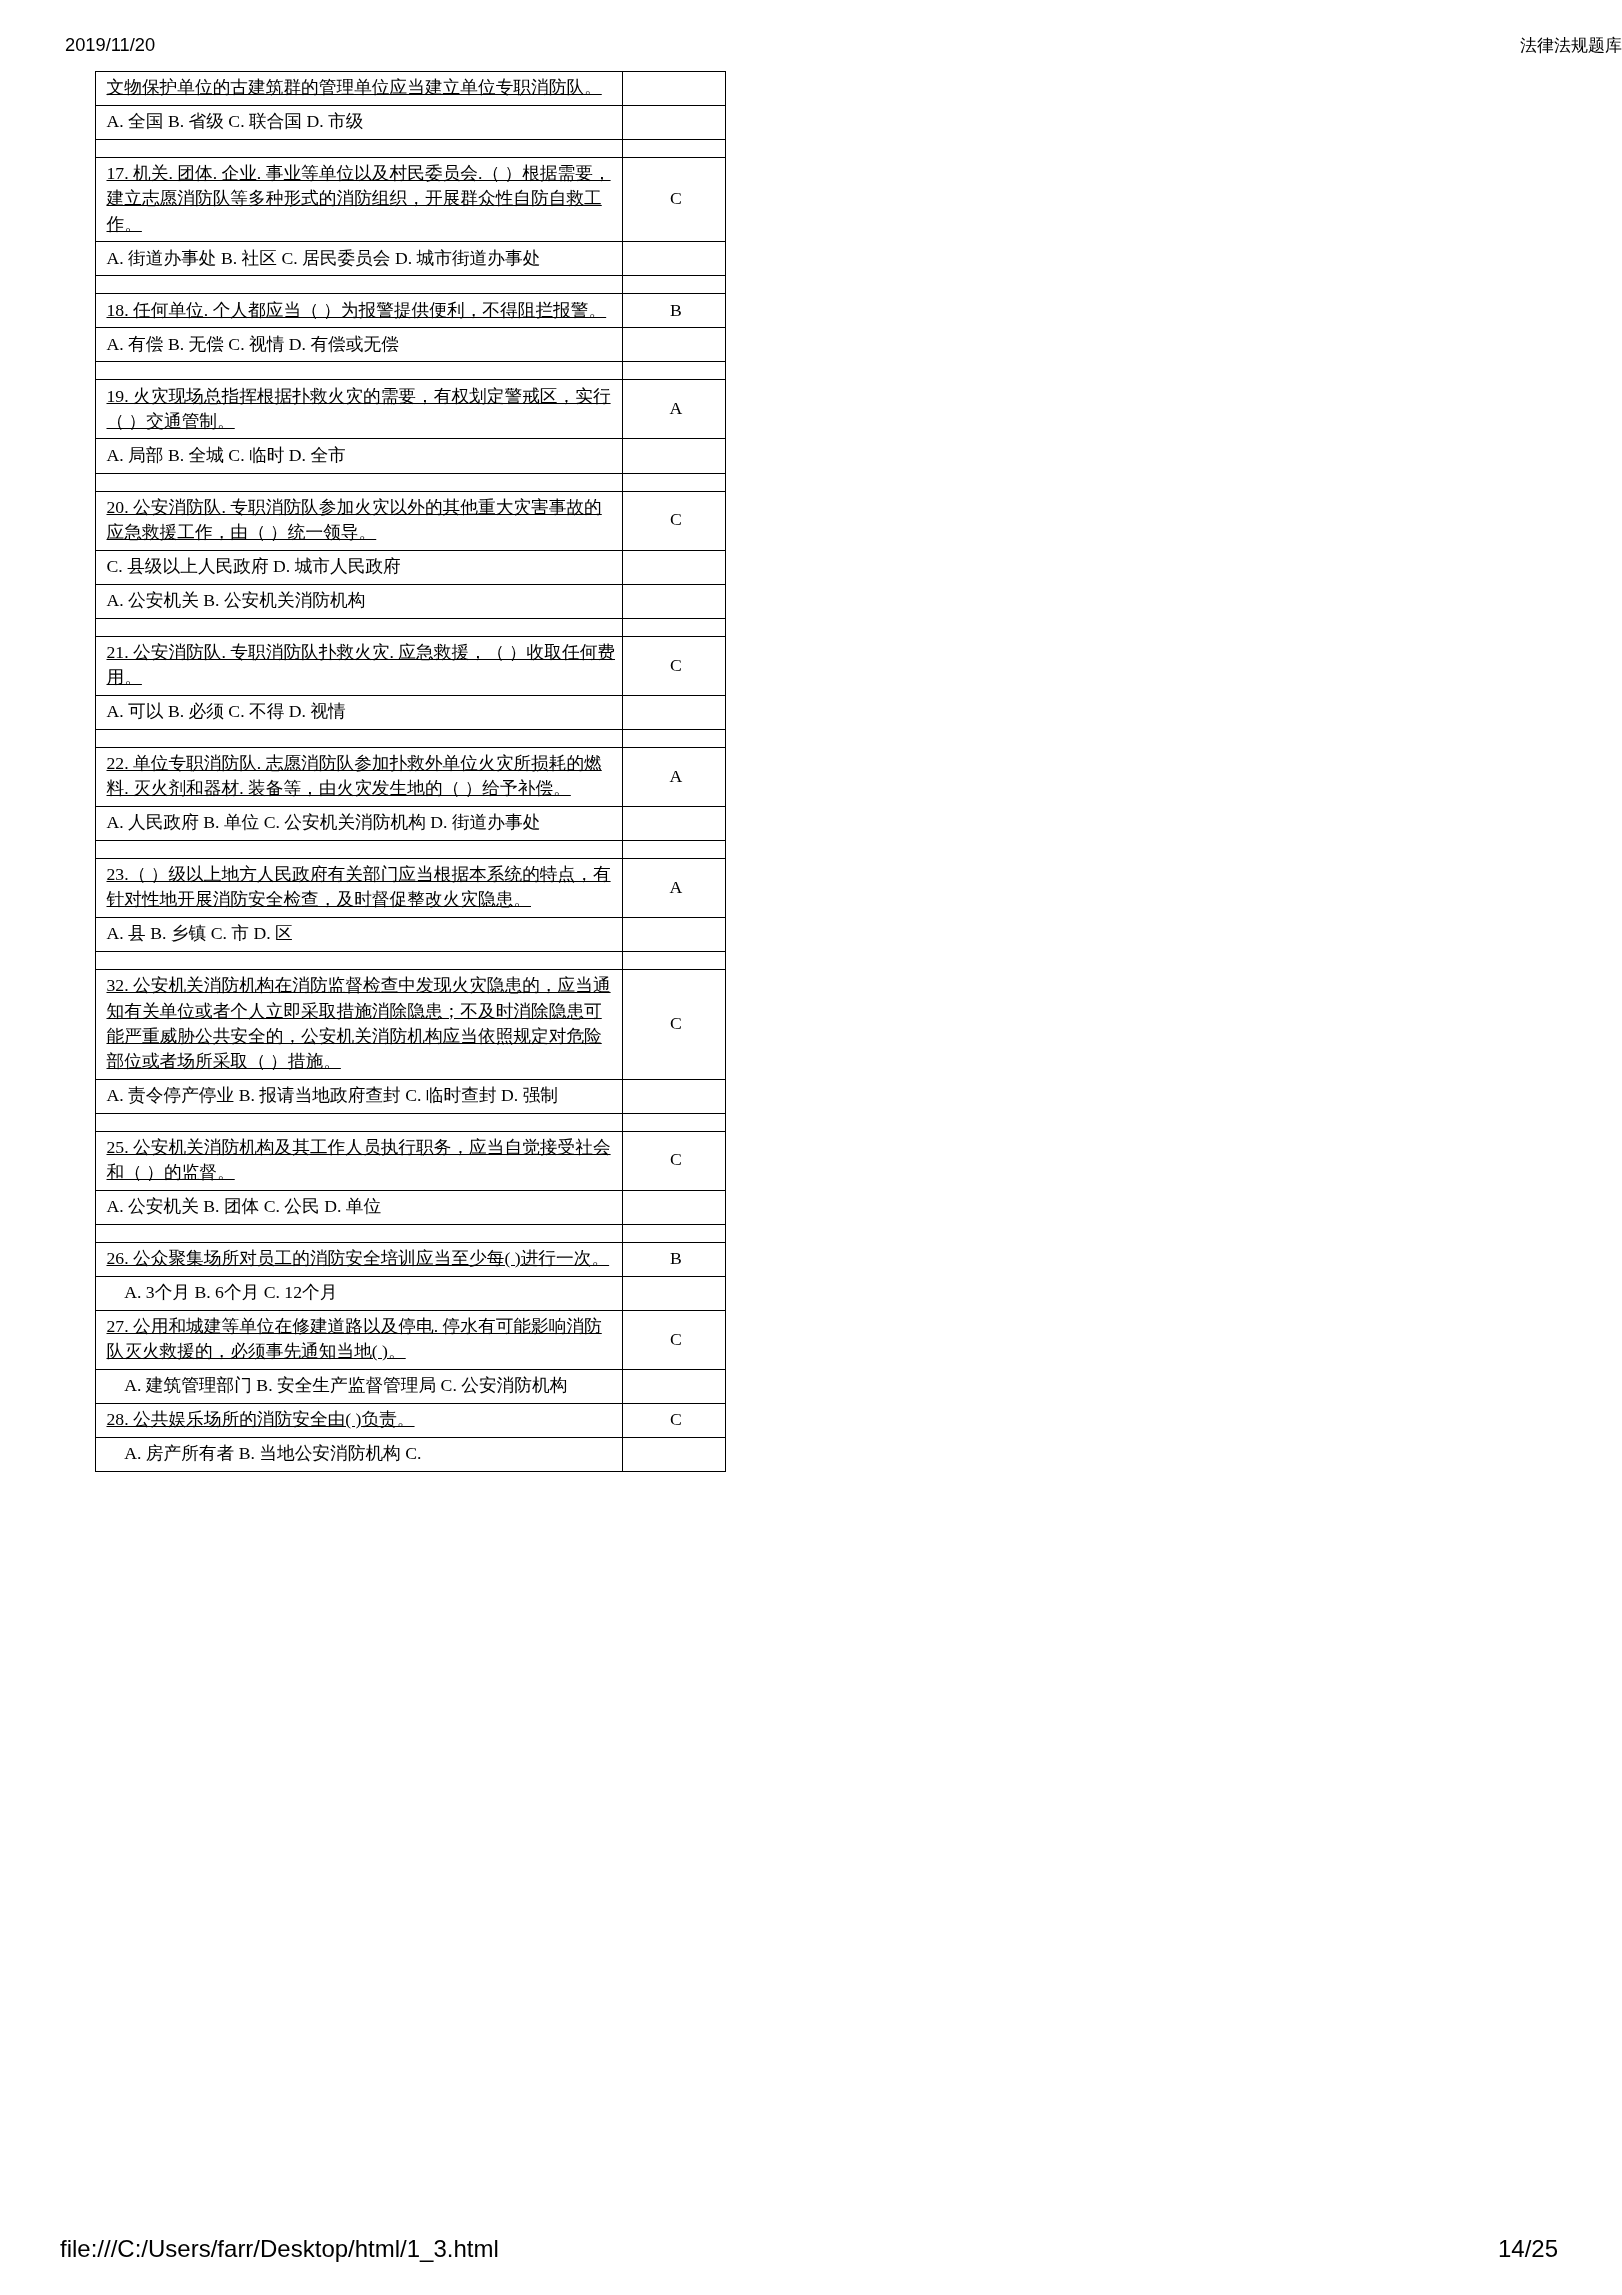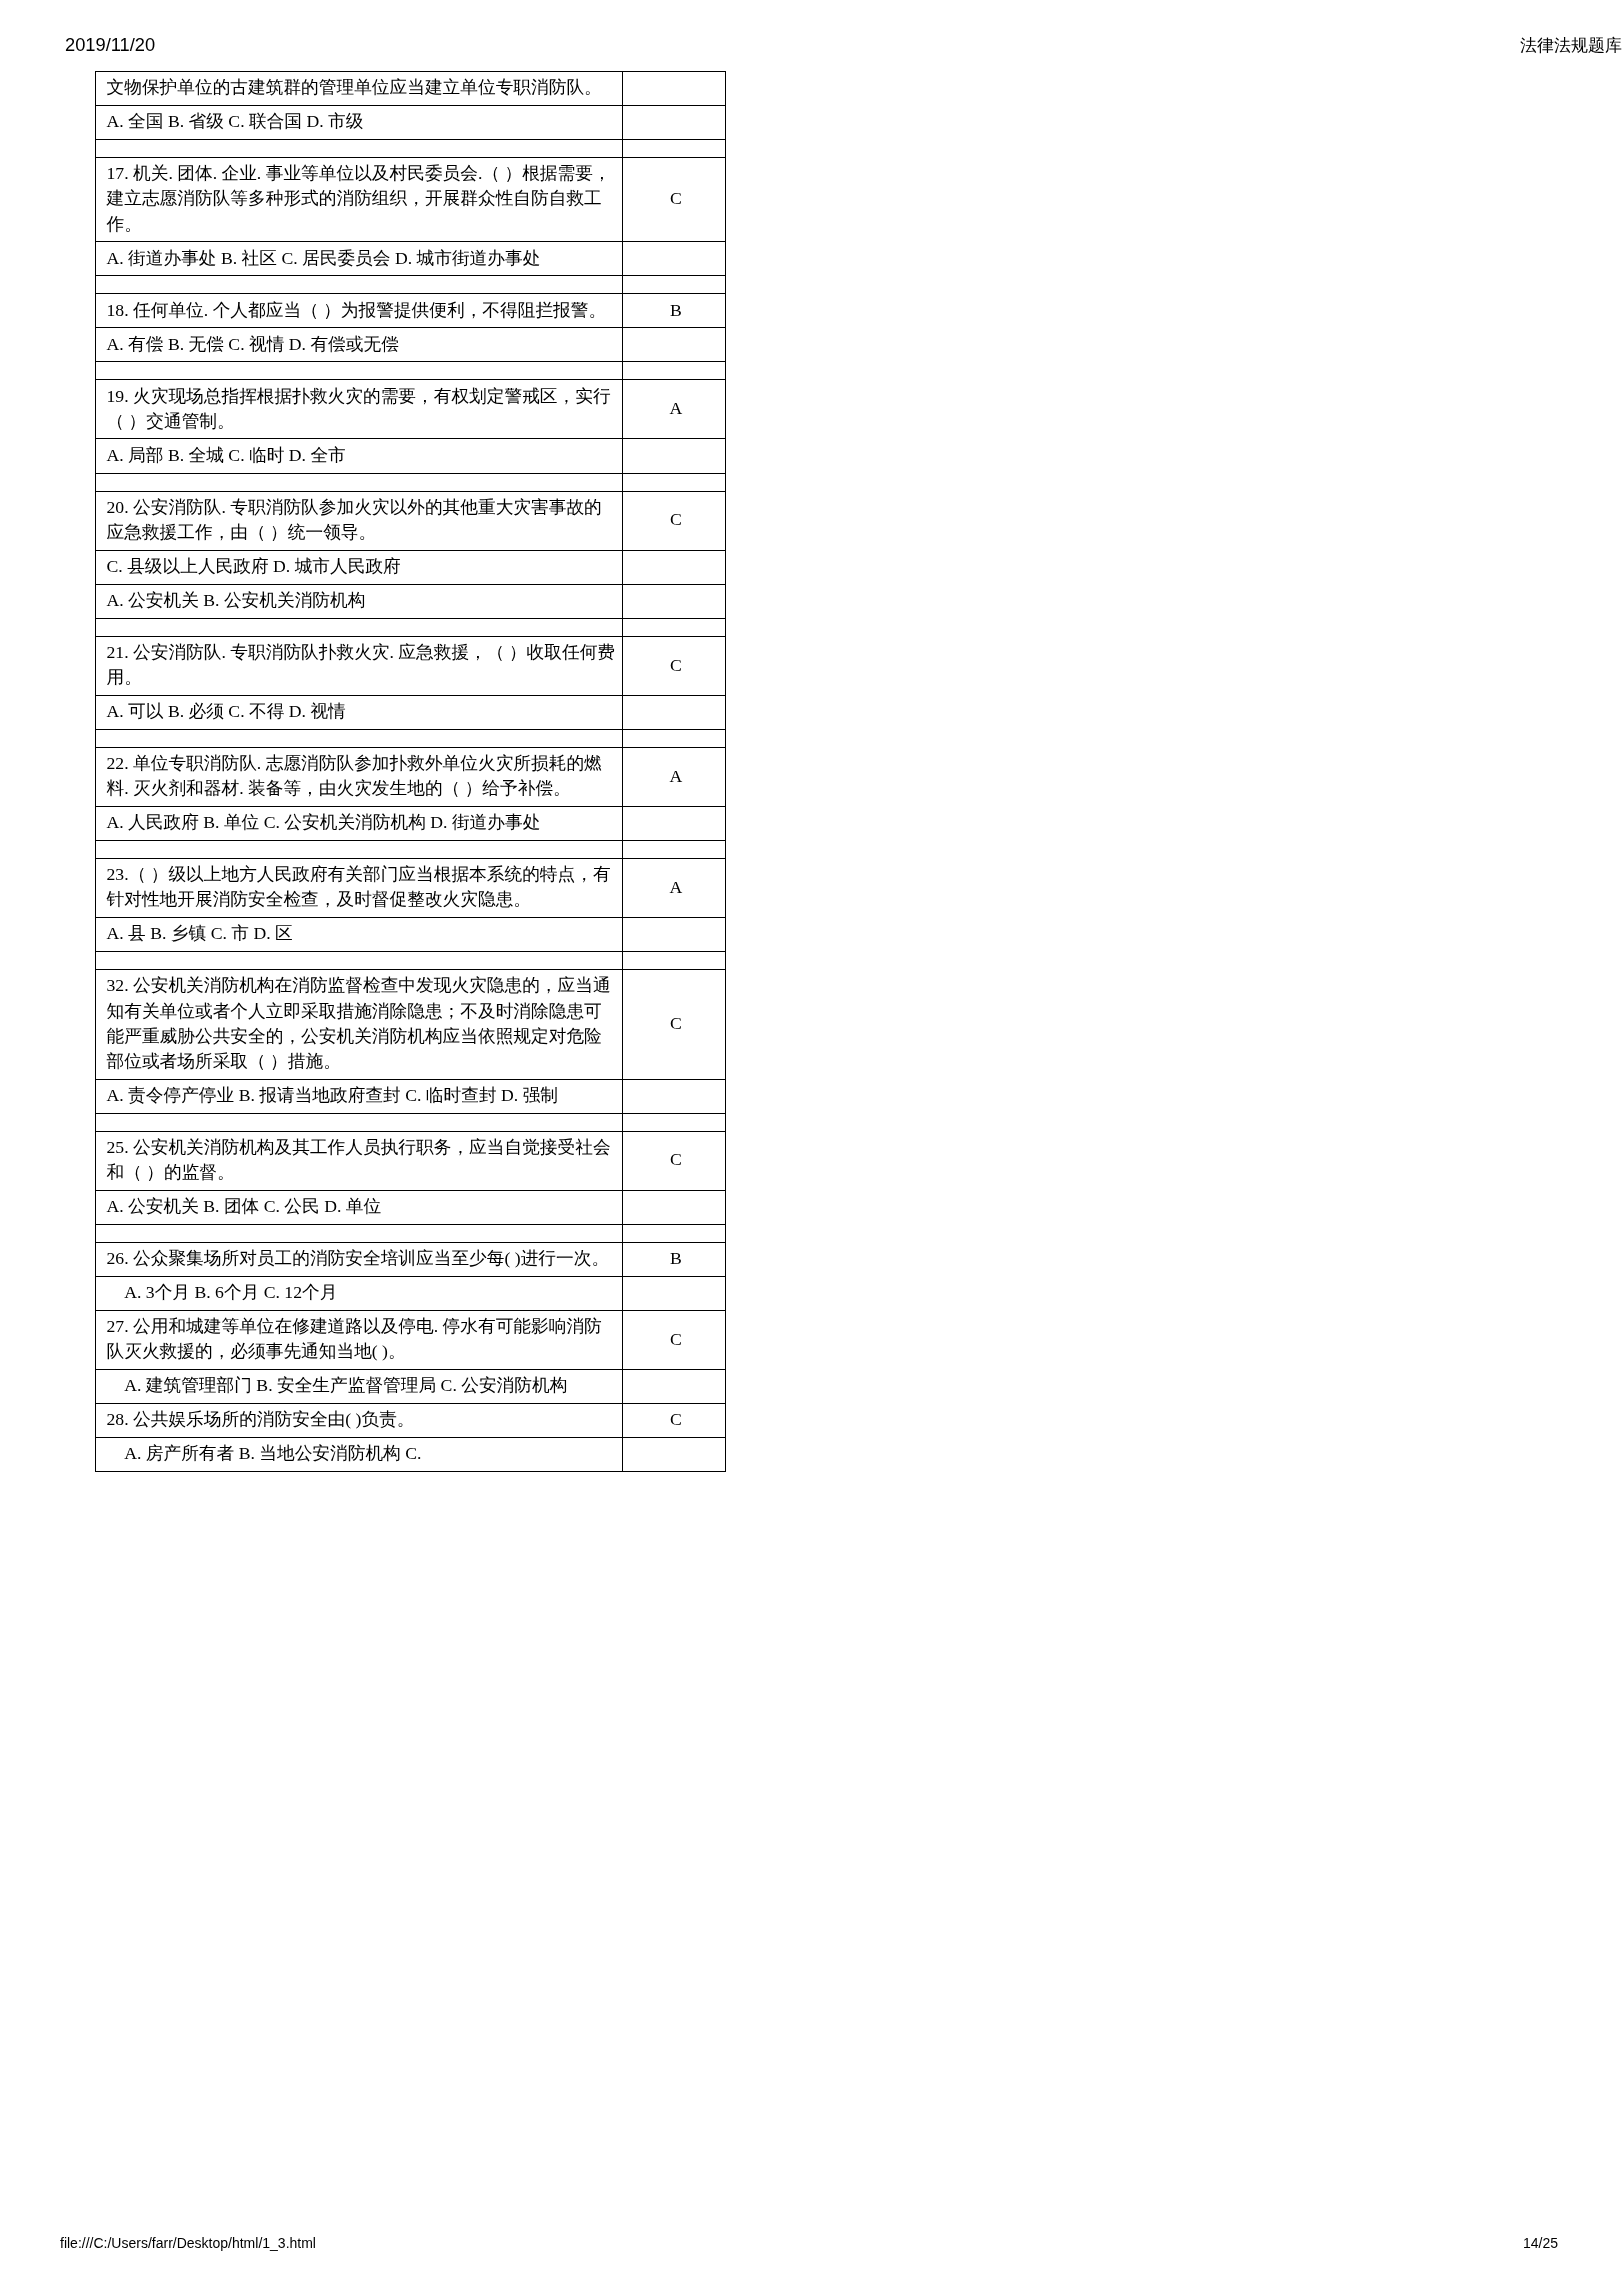--- a/index.html
+++ b/index.html
@@ -44,21 +44,21 @@
     text-align: right;
     font-size: 17px;
   }
   .footer {
     position: absolute;
     bottom: 34px;
     left: 0;
     width: 1622px;
     height: 26px;
     font-family: "Liberation Sans", sans-serif;
-    font-size: 14px;
+    font-size: 24px;
   }
   .footer .ftr-path {
     position: absolute;
     left: 60px;
     top: 0;
   }
   .footer .ftr-page {
     position: absolute;
     right: 64px;
     top: 0;
@@ -86,20 +86,21 @@
     font-family: "Liberation Sans", sans-serif;
     font-size: 17px;
     padding: 3.3px 2.6px;
   }
   tr.spacer td {
     height: 17px;
     padding: 0;
   }
   td.qtext {
     text-indent: 0;
+    text-decoration: underline;
   }
 </style>
 </head>
 <body>
 
 <div class="page">
 
   <div class="header">
     <span class="hdr-date">2019/11/20</span>
     <span class="hdr-title">法律法规题库</span>

